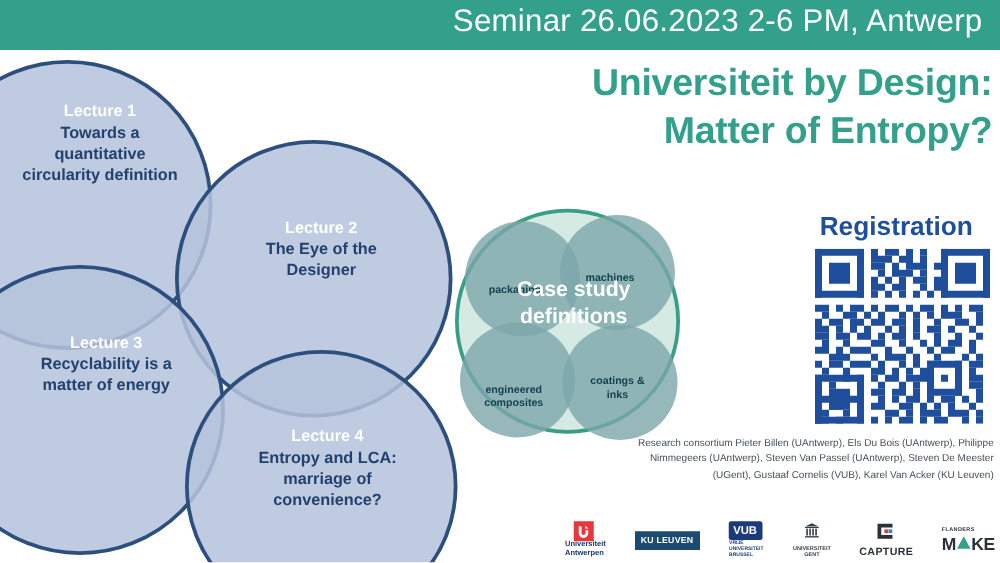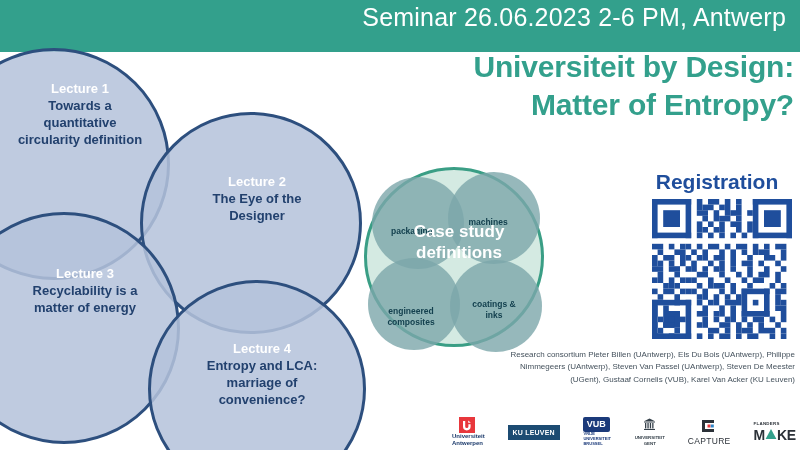--- a/index.html
+++ b/index.html
@@ -16,21 +16,21 @@
     height: 450px;
     overflow: hidden;
     background: #ffffff;
   }
 
   
   #header-banner {
     position: absolute;
     left: 0; top: 0;
     width: 800px;
-    height: 52px;
+    height: 40px;
     background: #33a08c;
   }
   #header-title {
     position: absolute;
     right: 14px;
     top: 3px;
     color: #ffffff;
     font-size: 25px;
     font-weight: 400;
     letter-spacing: 0.2px;
@@ -215,21 +215,21 @@
     text-align: center;
     line-height: 1.25;
     margin-top: 1px;
   }
 
   
   #logo-capture .glyph { margin-right: 3px; line-height: 1; }
   #logo-capture .txt {
     color: #2b3138;
     font-size: 8.5px;
-    font-weight: normal;
+    font-weight: bold;
     letter-spacing: 0.3px;
   }
 
   
   #logo-flandersmake { flex-direction: column; align-items: flex-start; }
   #logo-flandersmake .top {
     color: #2b3138;
     font-size: 4.4px;
     font-weight: bold;
     letter-spacing: 0.3px;

